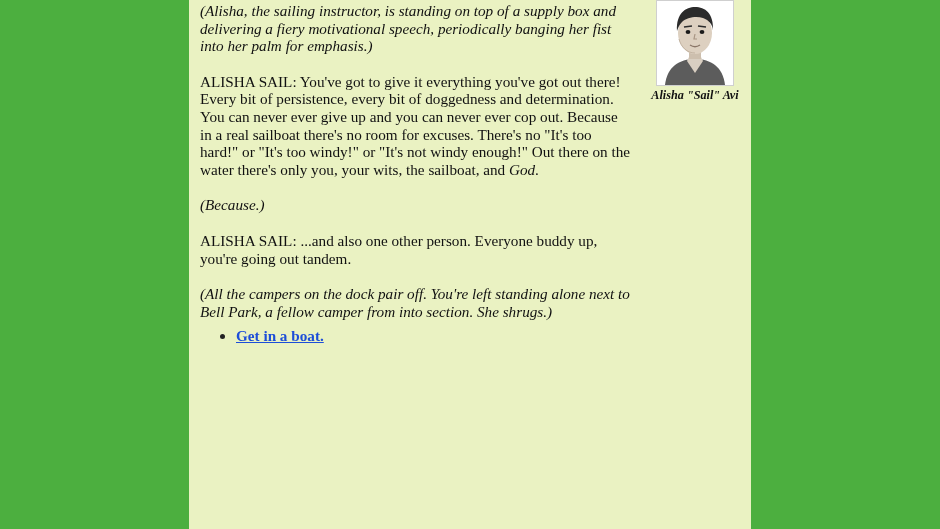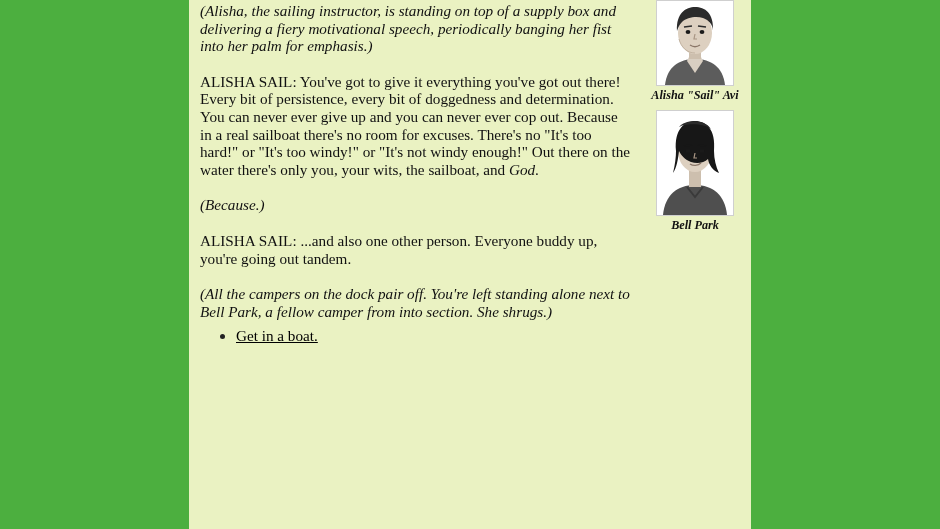--- a/index.html
+++ b/index.html
@@ -64,24 +64,24 @@
   }
   .choices li {
     margin: 0;
     padding: 0;
     color: #333;
   }
   .choices li::marker {
     color: #222;
   }
   .choice-link {
-    font-weight: normal;
+    font-weight: bold;
     font-size: 15.2px;
     line-height: 20px;
-    color: #000000;
+    color: #1d4ed8;
     text-decoration: underline;
     cursor: pointer;
   }
   .portraits {
     position: absolute;
     left: 456px;
     top: 0;
     width: 100px;
   }
   .portrait {
@@ -163,44 +163,17 @@
 
             <path d="M38 33 L37 38 L40 38" stroke="#a99684" stroke-width="1.2" fill="none"></path>
             <path d="M33 44 C36 46 40 46 43 44" stroke="#8a7668" stroke-width="1.4" fill="none"></path>
 
             <path d="M22 38 C24 46 30 52 38 52" stroke="#c3b4a2" stroke-width="1" fill="none"></path>
           </svg>
         </div>
         <div class="caption">Alisha "Sail" Avi</div>
       </div>
 
-      <div class="portrait portrait-2">
-        <div class="frame">
-          <svg width="76" height="104" viewBox="0 0 76 104">
-            <rect x="0" y="0" width="76" height="104" fill="#ffffff"></rect>
-
-            <path d="M6 104 C8 84 20 74 38 74 C56 74 68 84 70 104 Z" fill="#4f4f4f"></path>
-
-            <rect x="32" y="58" width="12" height="18" fill="#cdbfae"></rect>
-
-            <ellipse cx="38" cy="40" rx="17" ry="21" fill="#ddd0c0"></ellipse>
-
-            <path d="M19 40 C17 18 28 10 38 10 C49 10 59 18 57 40 C57 48 59 56 62 62 C56 60 52 54 51 48 C47 52 40 53 34 51 C28 49 24 44 22 40 C21 48 20 56 16 62 C18 54 19 46 19 40 Z" fill="#171717"></path>
-            <path d="M22 16 C28 8 48 8 54 18 C48 12 28 12 22 16 Z" fill="#2a2a2a"></path>
-
-            <ellipse cx="31" cy="40" rx="2.4" ry="2" fill="#1a1a1a"></ellipse>
-            <ellipse cx="45" cy="40" rx="2.4" ry="2" fill="#1a1a1a"></ellipse>
-            <path d="M27 35 L35 34" stroke="#171717" stroke-width="1.5" fill="none"></path>
-            <path d="M41 34 L49 35" stroke="#171717" stroke-width="1.5" fill="none"></path>
-
-            <path d="M38 42 L37 47 L40 47" stroke="#a99684" stroke-width="1.2" fill="none"></path>
-            <path d="M33 53 C36 55 41 55 44 52" stroke="#8a7668" stroke-width="1.4" fill="none"></path>
-
-            <path d="M30 76 L38 86 L46 76" stroke="#3a3a3a" stroke-width="2" fill="none"></path>
-          </svg>
-        </div>
-        <div class="caption">Bell Park</div>
-      </div>
 
     </div>
 
   </div>
 </div>
 
 </body></html>

